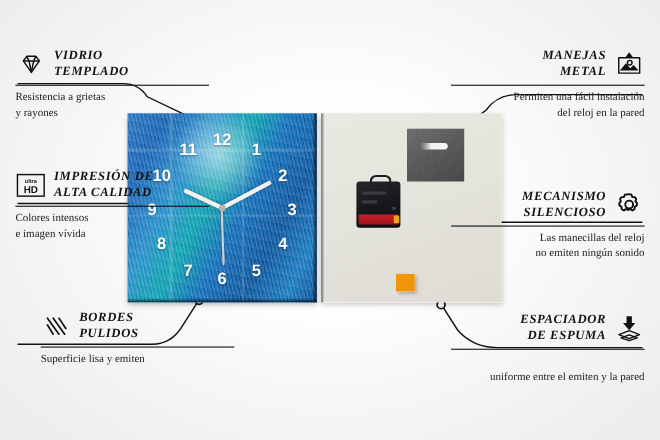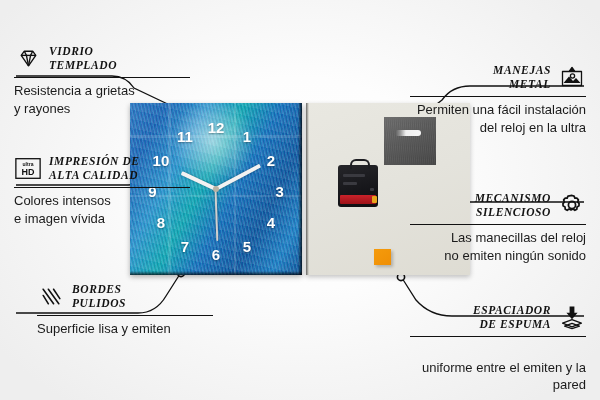--- a/index.html
+++ b/index.html
@@ -19,21 +19,21 @@
     width: 600px;
     height: 400px;
     background:
       radial-gradient(ellipse 62% 70% at 50% 46%, #ffffff 0%, #fdfdfd 38%, #f6f6f6 66%, #eeeeee 100%);
     overflow: hidden;
   }
 
   
   .product-stage {
     position: absolute;
-    left: 130px;
+    left: 116px;
     top: 103px;
     width: 340px;
     height: 172px;
   }
 
   .clock-front {
     position: absolute;
     left: 0;
     top: 0;
     width: 172px;
@@ -187,21 +187,21 @@
     width: 600px; height: 400px;
     pointer-events: none;
   }
 
   
   .feature {
     position: absolute;
     width: 176px;
   }
   .feature.left  { text-align: left; }
-  .feature.right { text-align: right; margin-top: 19px; }
+  .feature.right { text-align: right; }
 
   .feature-head {
     display: flex;
     align-items: center;
     gap: 7px;
     min-height: 32px;
   }
   .feature.right .feature-head { flex-direction: row-reverse; }
 
   .feature-icon {
@@ -222,22 +222,22 @@
     color: #121212;
     text-transform: uppercase;
     font-style: italic;
   }
   .feature-rule {
     height: 1.4px;
     background: #111111;
     margin: 3px 0 4px 0;
   }
   .feature-desc {
-    font-family: Liberation Sans, sans-serif;
-    font-size: 13px;
+    font-family: Liberation Serif, serif;
+    font-size: 10px;
     line-height: 1.35;
     color: #1b1b1b;
   }
 </style>
 </head>
 <body>
 
 <div id="infographic">
 
   <svg class="connectors" viewBox="0 0 600 400" width="600" height="400">
@@ -390,21 +390,21 @@
         </svg>
       </span>
       <span class="feature-title">
         <span>MANEJAS</span><br>
         <span>METAL</span>
       </span>
     </div>
     <div class="feature-rule"></div>
     <div class="feature-desc">
       <span>Permiten una fácil instalación</span><br>
-      <span>del reloj en la ultra</span>
+      <span>del reloj en la pared</span>
     </div>
   </div>
 
   <div class="feature right" style="left:410px;top:170px;">
     <div class="feature-head">
       <span class="feature-icon">
         <svg viewBox="0 0 24 24" width="26" height="26" fill="none" stroke="#111" stroke-width="1.6" stroke-linejoin="round">
           <path d="M12 3.2 l1.9 .55 .75 1.95 2.0 .0 1.25 1.6 -.7 1.95 1.35 1.5 -.15 2.05 -1.75 1.1 -.2 2.0 -1.8 1.0 -1.65 -1.15 -1.9 .75 -1.9 -.75 -1.65 1.15 -1.8 -1.0 -.2 -2.0 -1.75 -1.1 -.15 -2.05 1.35 -1.5 -.7 -1.95 1.25 -1.6 2.0 .0 .75 -1.95 Z"></path>
           <circle cx="12" cy="12" r="3.3"></circle>
         </svg>

